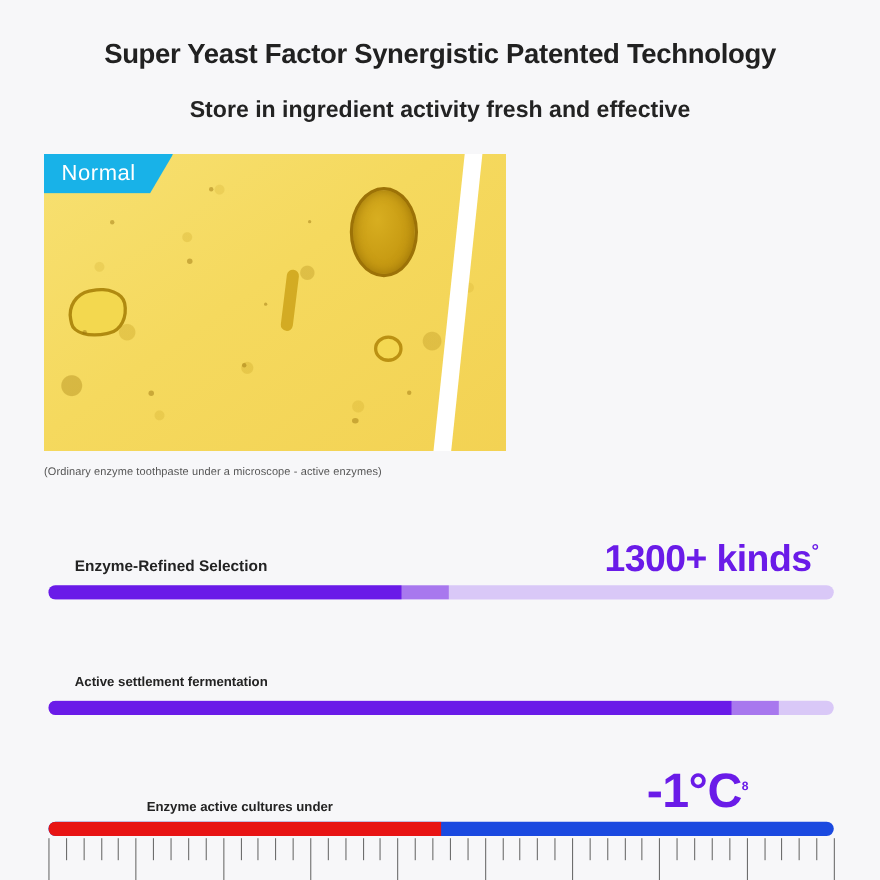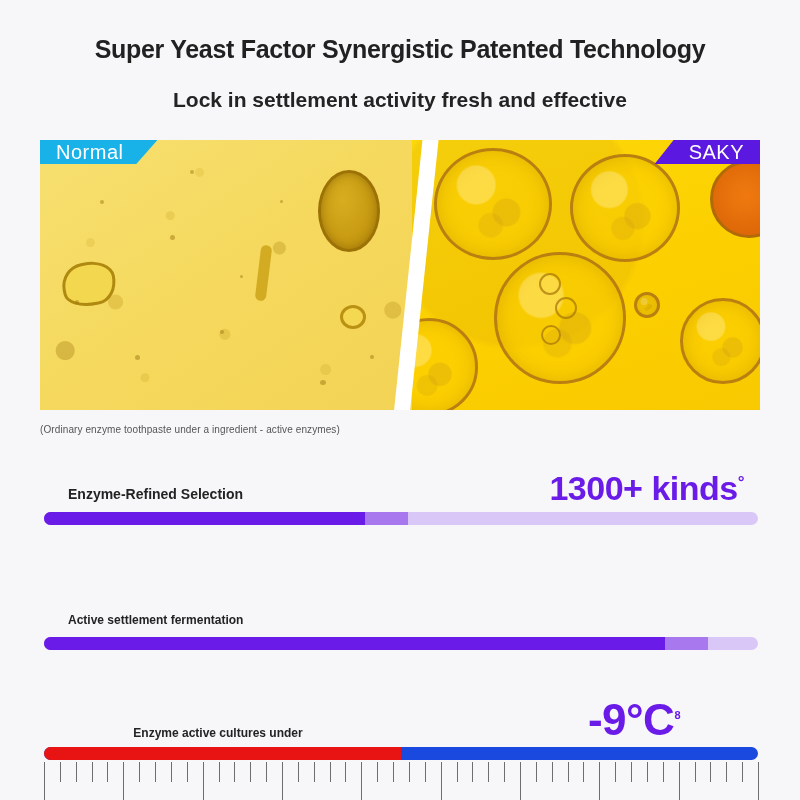--- a/index.html
+++ b/index.html
@@ -123,21 +123,21 @@
     position:absolute; top:-12px; left:368px;
     width:16px; height:300px;
     background:#ffffff;
     transform:rotate(6deg);
     z-index:5;
   }
 
   
   .banner {
     position:absolute; top:0;
-    height:24px;
+    height:36px;
     display:flex; align-items:center;
     color:#fff; font-size:20px; letter-spacing:.5px;
     z-index:8;
   }
   .banner-normal {
     left:0; padding:0 34px 0 16px;
     background:#18b2e8;
     clip-path:polygon(0 0, 100% 0, 82% 100%, 0 100%);
   }
   .banner-saky {
@@ -149,21 +149,21 @@
   
   .captions {
     position:absolute; left:40px; top:424px; width:720px;
     display:flex; justify-content:space-between;
   }
   .caption { font-size:10px; color:#555; letter-spacing:.1px; }
   .caption-right { padding-right:0px; }
 
   
   .metric { position:absolute; left:44px; width:714px; }
-  .metric-1 { top:460px;text-decoration:underline; }
+  .metric-1 { top:480px;text-decoration:underline; }
   .metric-2 { top:585px; }
   .metric-3 { top:695px; }
 
   .metric-head {
     position:relative;
     height:46px;
   }
   .metric-label {
     position:absolute; left:24px; bottom:4px;
     font-size:14px; font-weight:bold; color:#232323;
@@ -214,21 +214,21 @@
     position:absolute; top:0; width:1px;
     background:#6e6e6e;
   }
   .tick-long { height:42px; }
   .tick-short { height:20px; }
 </style>
 </head>
 <body>
 
 <div class="title">Super Yeast Factor Synergistic Patented Technology</div>
-<div class="subtitle">Lock in settlement activity fresh and effective</div>
+<div class="subtitle">Store in ingredient activity fresh and effective</div>
 
 <div class="compare">
 
   <div class="panel panel-left">
     <div class="oval-cell"></div>
     <div class="blob-cell"></div>
     <div class="ring-cell"></div>
     <div class="rod-cell"></div>
     <div class="speck" style="left:60px;top:60px;width:4px;height:4px;"></div>
     <div class="speck" style="left:130px;top:95px;width:5px;height:5px;"></div>
@@ -239,43 +239,26 @@
     <div class="speck" style="left:200px;top:135px;width:3px;height:3px;"></div>
     <div class="speck" style="left:280px;top:240px;width:6px;height:5px;"></div>
     <div class="speck" style="left:35px;top:160px;width:4px;height:4px;"></div>
     <div class="speck" style="left:150px;top:30px;width:4px;height:4px;"></div>
 
     <div class="banner banner-normal">
       <span>Normal</span>
     </div>
   </div>
 
-  <div class="panel panel-right">
-    <div class="big-cell" style="left:22px;top:8px;width:118px;height:112px;"></div>
-    <div class="big-cell" style="left:158px;top:14px;width:110px;height:108px;"></div>
-    <div class="big-cell" style="left:82px;top:112px;width:132px;height:132px;">
-      <div class="inner-ring" style="left:42px;top:18px;width:22px;height:22px;"></div>
-      <div class="inner-ring" style="left:58px;top:42px;width:22px;height:22px;"></div>
-      <div class="inner-ring" style="left:44px;top:70px;width:20px;height:20px;"></div>
-    </div>
-    <div class="big-cell" style="left:-32px;top:178px;width:98px;height:98px;"></div>
-    <div class="big-cell" style="left:222px;top:152px;width:26px;height:26px;"></div>
-    <div class="big-cell" style="left:268px;top:158px;width:86px;height:86px;"></div>
-    <div class="orange-cell"></div>
-
-    <div class="banner banner-saky">
-      <span>SAKY</span>
-    </div>
-  </div>
 
   <div class="divider"></div>
 </div>
 
 <div class="captions">
-  <div class="caption">(Ordinary enzyme toothpaste under a ingredient - active enzymes)</div>
+  <div class="caption">(Ordinary enzyme toothpaste under a microscope - active enzymes)</div>
 </div>
 
 <div class="metric metric-1">
   <div class="metric-head">
     <div class="metric-label">Enzyme-Refined Selection</div>
     <div class="metric-value"><span>1300+ kinds</span><sup>°</sup></div>
   </div>
   <div class="bar" style="background: rgb(217, 200, 247);">
     <div class="bar-mid" style="width: 51%; background: rgb(168, 120, 238);"></div>
     <div class="bar-fill" style="width: 45%; background: rgb(106, 27, 232);"></div>
@@ -290,21 +273,21 @@
     <div class="bar-mid" style="width: 93%; background: rgb(168, 120, 238);"></div>
     <div class="bar-fill" style="width: 87%; background: rgb(106, 27, 232);"></div>
   </div>
 </div>
 
 <div class="metric metric-3">
   <div class="metric-head">
     <div class="metric-label metric-label-small metric-label-center">
       <div>Enzyme active cultures under</div>
     </div>
-    <div class="metric-value metric-value-temp"><span>-9°C</span><sup>8</sup></div>
+    <div class="metric-value metric-value-temp"><span>-1°C</span><sup>8</sup></div>
   </div>
   <div class="bar-temp" style="background: rgb(26, 73, 224);">
     <div class="temp-red" style="width: 50%; background: rgb(232, 20, 20);"></div>
   </div>
   <div class="ruler">
       <div class="tick tick-long" style="left: 0px;"></div>
       <div class="tick tick-short" style="left: 15.8667px;"></div>
       <div class="tick tick-short" style="left: 31.7333px;"></div>
       <div class="tick tick-short" style="left: 47.6px;"></div>
       <div class="tick tick-short" style="left: 63.4667px;"></div>

